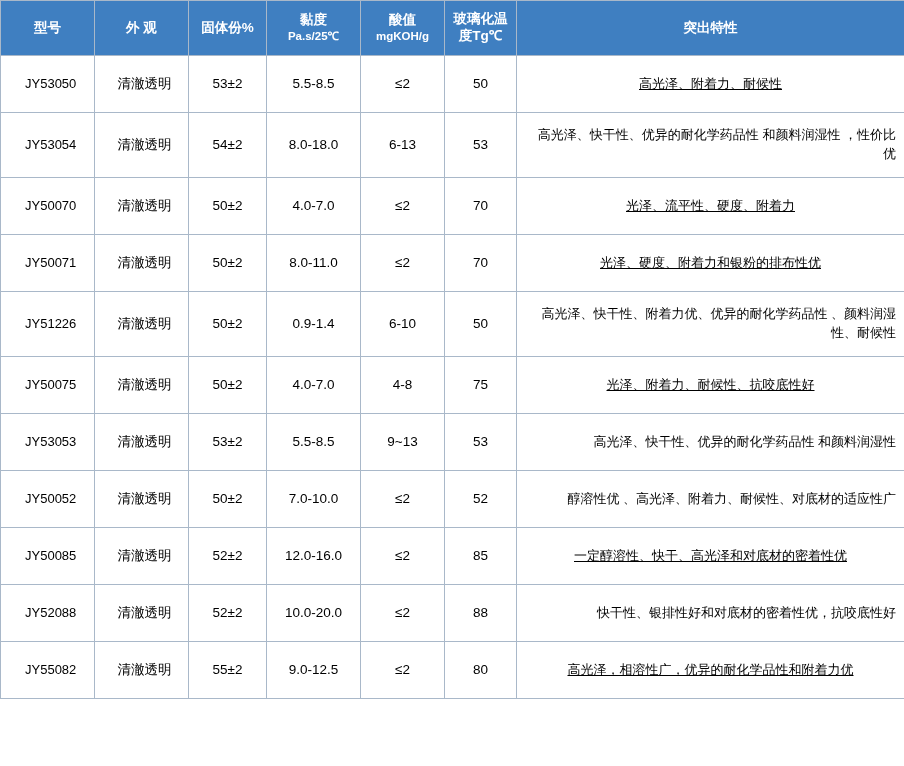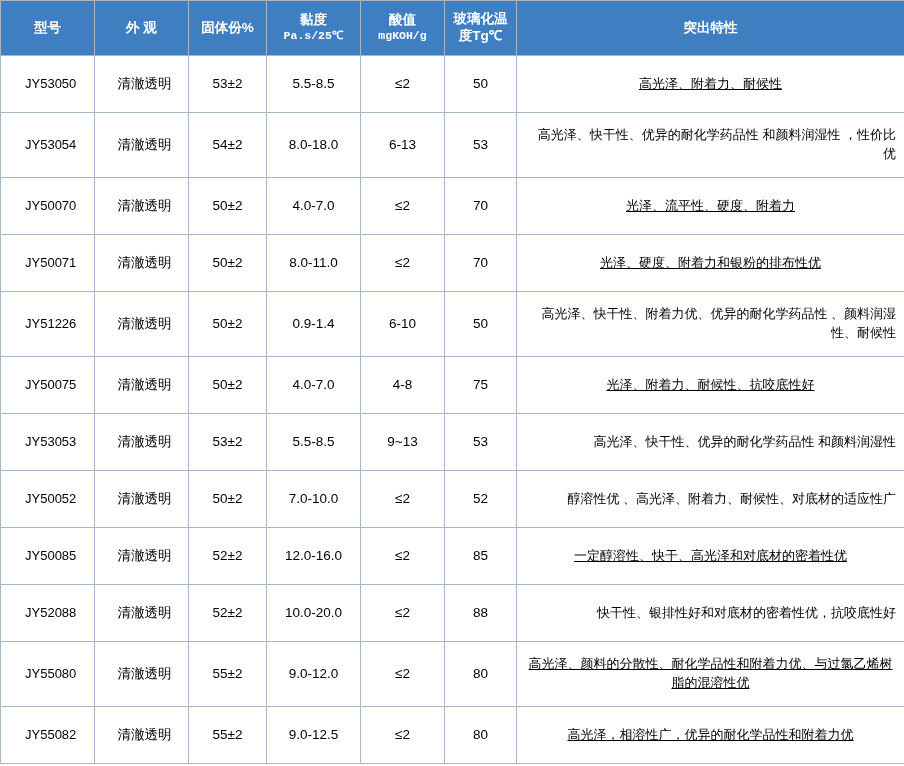--- a/index.html
+++ b/index.html
@@ -39,21 +39,20 @@
     text-align: center;
     padding: 5px 2px;
     line-height: 1.25;
     height: 44px;
   }
   table.spec thead th .sub {
     display: block;
     font-size: 11.5px;
     font-weight: bold;
     line-height: 1.3;
-    font-family: Liberation Mono, monospace;
   }
   table.spec tbody td {
     height: 48px;
     padding: 4px 6px;
     text-align: center;
     line-height: 1.45;
   }
   table.spec tbody td.model {
     text-align: left;
     padding-left: 24px;
@@ -199,29 +198,20 @@
       </tr>
       <tr>
         <td class="model">JY52088</td>
         <td class="appearance">清澈透明</td>
         <td>52±2</td>
         <td>10.0-20.0</td>
         <td>≤2</td>
         <td>88</td>
         <td class="feature">快干性、银排性好和对底材的密着性优，抗咬底性好</td>
       </tr>
-      <tr class="tall">
-        <td class="model">JY55080</td>
-        <td class="appearance">清澈透明</td>
-        <td>55±2</td>
-        <td>9.0-12.0</td>
-        <td>≤2</td>
-        <td>80</td>
-        <td class="feature center">高光泽、颜料的分散性、耐化学品性和附着力优、与过氯乙烯树脂的混溶性优</td>
-      </tr>
       <tr>
         <td class="model">JY55082</td>
         <td class="appearance">清澈透明</td>
         <td>55±2</td>
         <td>9.0-12.5</td>
         <td>≤2</td>
         <td>80</td>
         <td class="feature center">高光泽，相溶性广，优异的耐化学品性和附着力优</td>
       </tr>
     </tbody>

